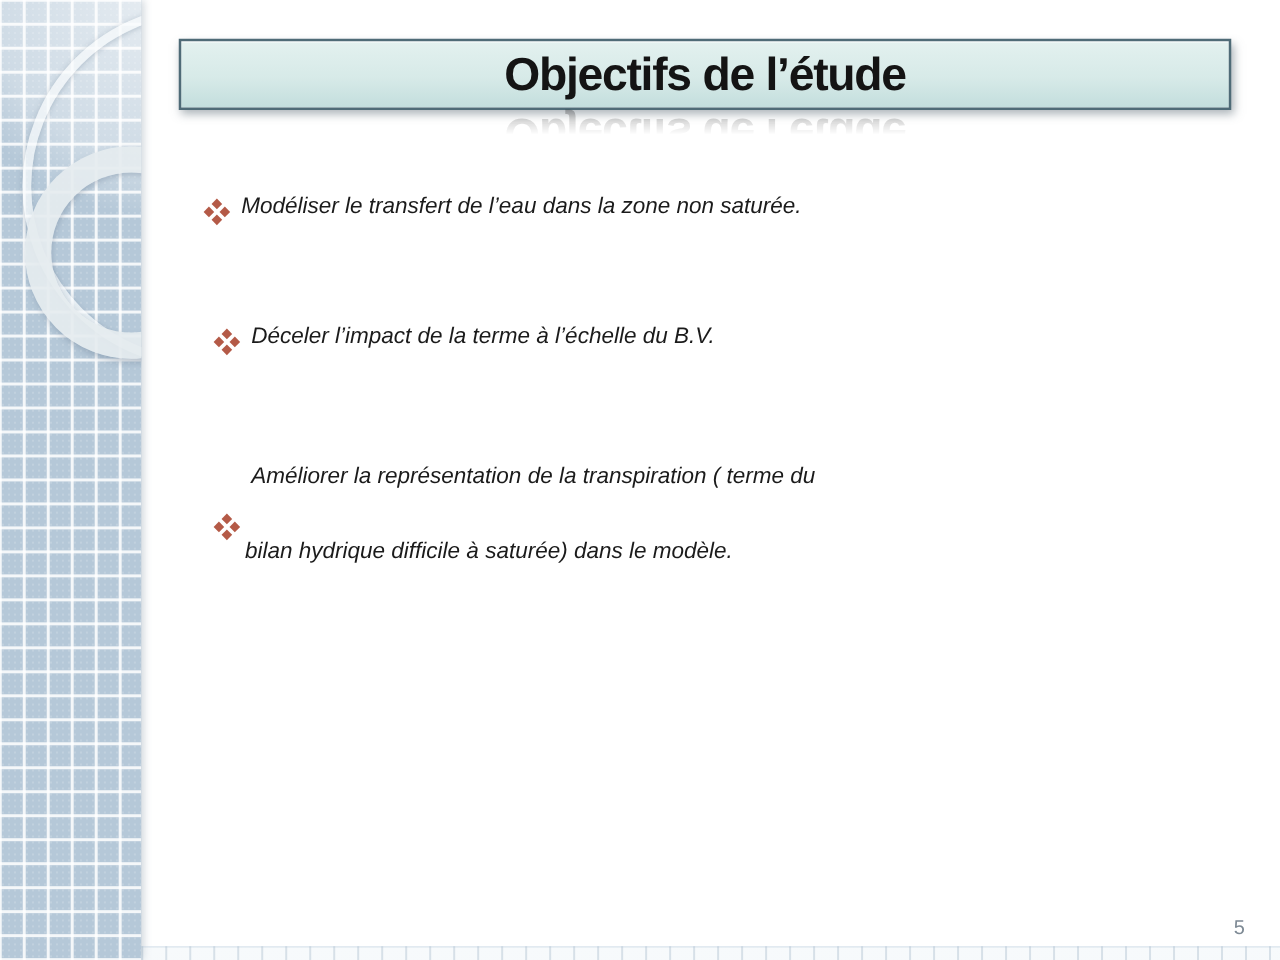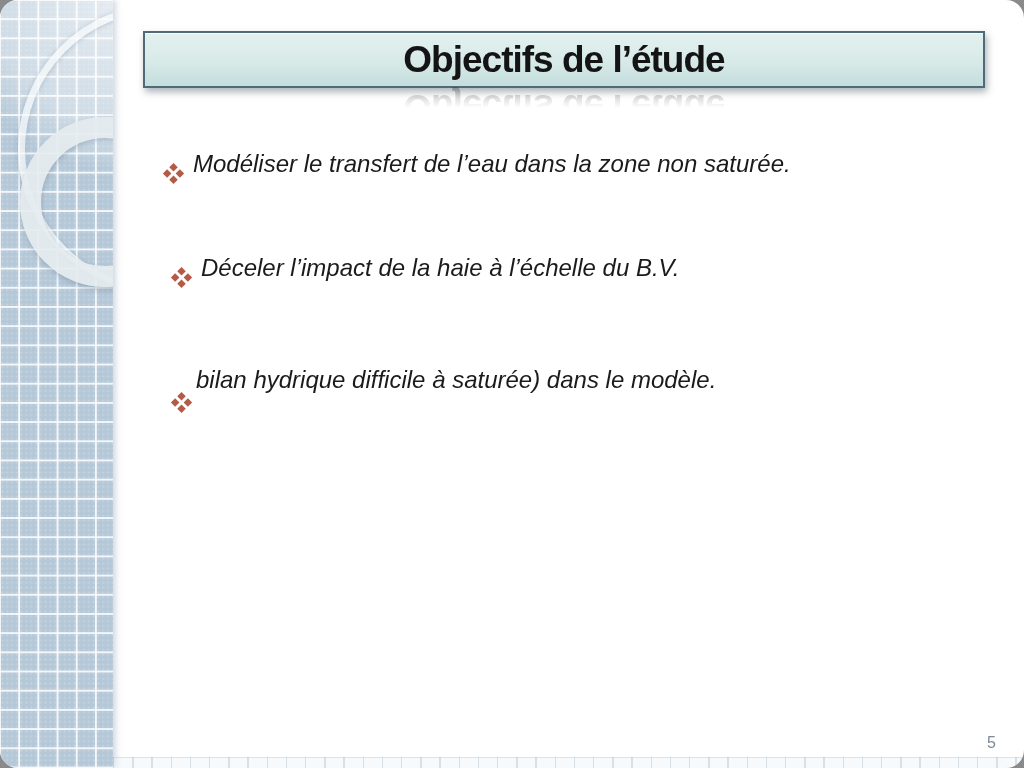--- a/index.html
+++ b/index.html
@@ -1,20 +1,19 @@
 <!DOCTYPE html>
 <html><head>
 <meta charset="utf-8">
 <style>
   html,body{margin:0;padding:0;background:#8a8a8a;}
   .slide{
     position:relative; width:1024px; height:768px; margin:0 auto;
     background:#ffffff; overflow:hidden;
     font-family:"Liberation Sans", sans-serif;
-    border-radius:18px;
   }
 
   
   .sidebar{
     position:absolute; left:0; top:0; width:113px; height:768px;
     background-color:#b5c8d8; overflow:hidden;
     box-shadow:3px 0 6px rgba(110,130,145,.30);
   }
   .sidebar-sheen{
     position:absolute; left:-60px; top:-80px; width:360px; height:420px;
@@ -70,22 +69,22 @@
     position:absolute; top:53px; left:0; width:100%; text-align:center;
     font-size:37px; font-weight:bold; letter-spacing:-1px; color:#1a1a1a;
     transform:scaleY(-1); opacity:.30; white-space:nowrap; z-index:3;
     -webkit-mask-image:linear-gradient(to top, rgba(0,0,0,.9) 6%, transparent 52%);
     mask-image:linear-gradient(to top, rgba(0,0,0,.9) 6%, transparent 52%);
     pointer-events:none;
   }
 
   
   .bullet-row{
-    position:absolute; display:flex; align-items:flex-end;
-    font-style:italic; font-size:24px; color:#1b1b1b; line-height:34px;
+    position:absolute; display:flex; align-items:center;
+    font-style:italic; font-size:18px; color:#1b1b1b; line-height:34px;
     white-space:nowrap;
   }
   .row1{left:166px; top:147px;}
   .row2{left:174px; top:251px;}
   .row3{left:174px; top:350px;}
   .row3 .bullet-text{line-height:60px;}
   .row3 .diamond-cluster{margin-top:23px;}
   .bullet-text{margin-left:12px;}
   .line2{margin-left:-5px;}
 
@@ -132,30 +131,31 @@
     <span class="bullet-text">Modéliser le transfert de l’eau dans la zone non saturée.</span>
   </div>
 
   <div class="bullet-row row2">
     <span class="diamond-cluster">
       <span></span>
         <span></span>
         <span></span>
         <span></span>
     </span>
-    <span class="bullet-text"> Déceler l’impact de la haie à l’échelle du B.V.</span>
+    <span class="bullet-text"> Déceler l’impact de la terme à l’échelle du B.V.</span>
   </div>
 
   <div class="bullet-row row3">
     <span class="diamond-cluster">
       <span></span>
         <span></span>
         <span></span>
         <span></span>
     </span>
     <div class="bullet-text">
+      <div> Améliorer la représentation de la transpiration ( terme du</div>
       <div class="line2">bilan hydrique difficile à saturée) dans le modèle.</div>
     </div>
   </div>
 
   <div class="page-number">5</div>
 
 </div>
 
 </body></html>

